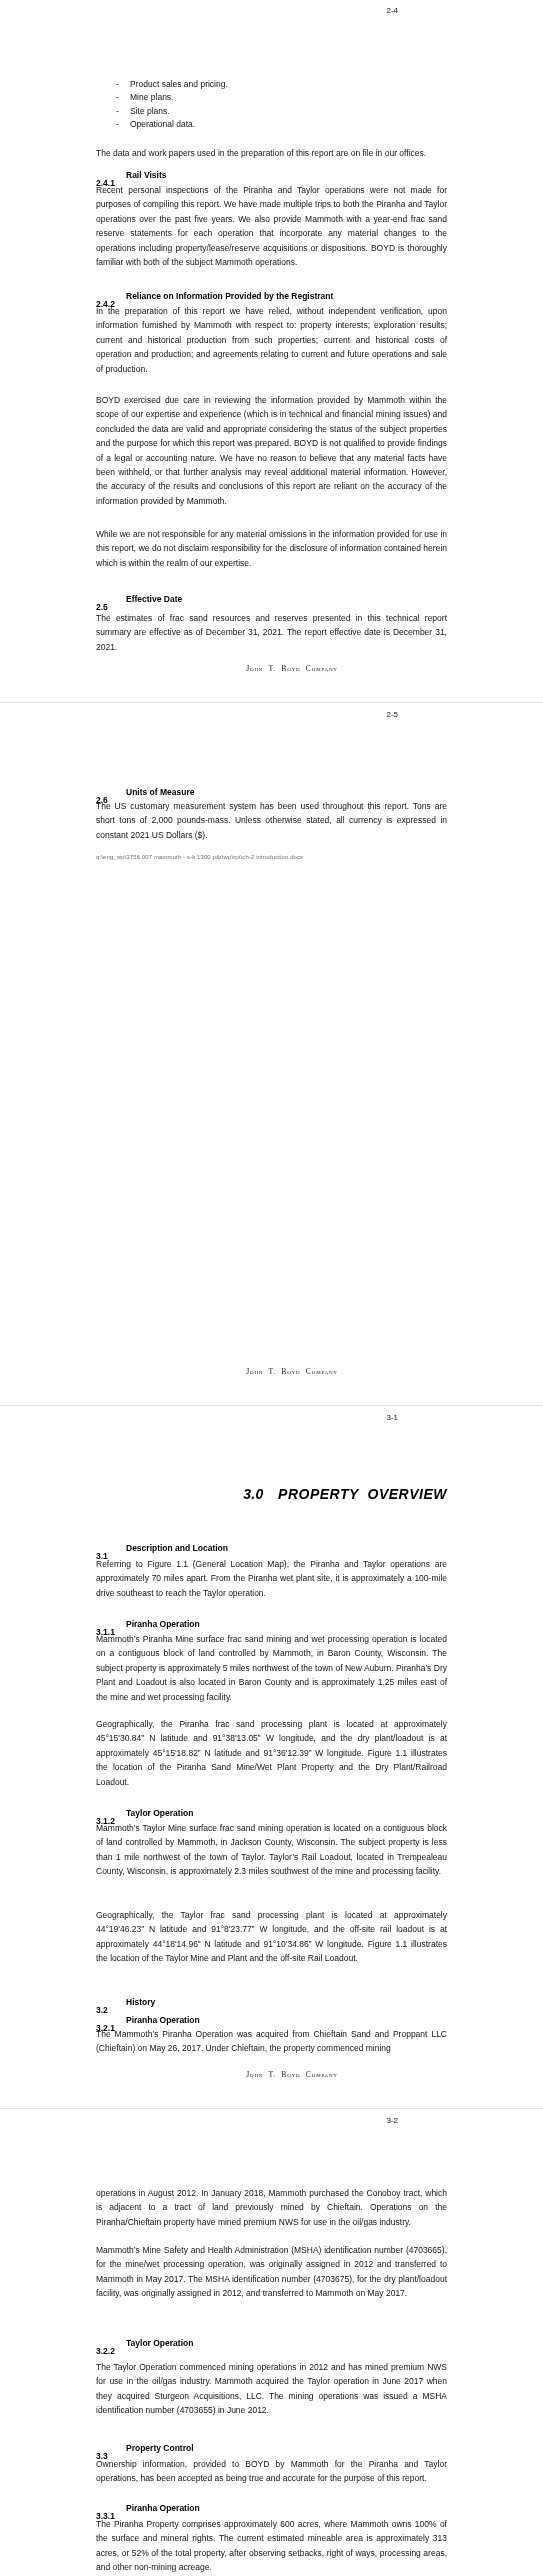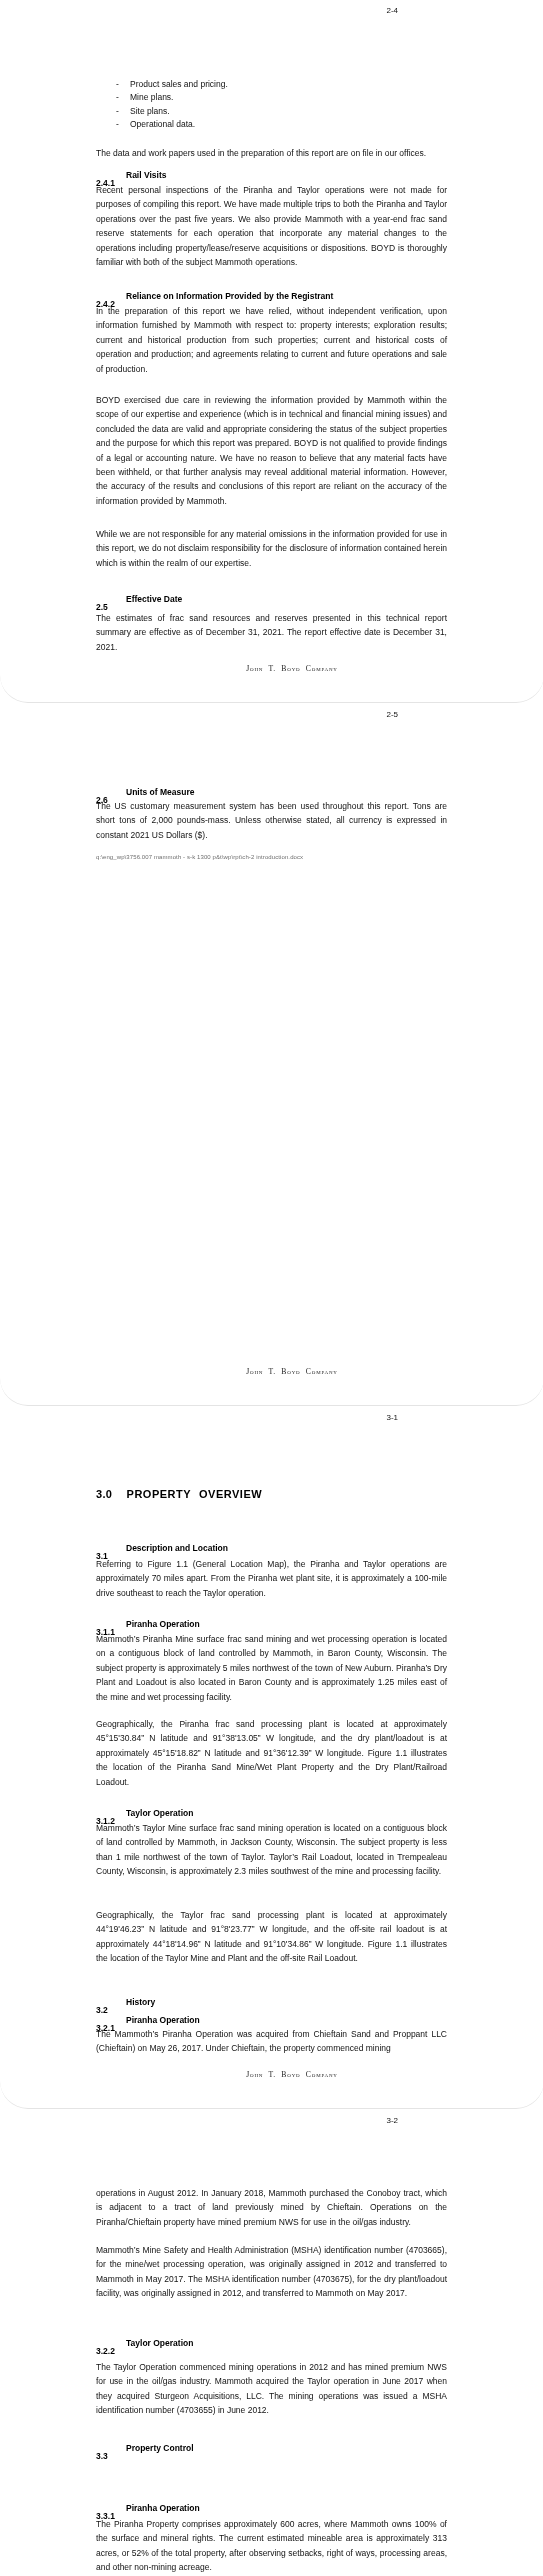--- a/index.html
+++ b/index.html
@@ -18,21 +18,20 @@
   .page {
     position: relative;
     width: 544px;
     height: 703px;
     background: #ffffff;
     box-sizing: border-box;
     overflow: hidden;
   }
   .page.sep {
     border-bottom: 1px solid #e4e4e4;
-    border-radius: 28px;
   }
   .pagenum {
     position: absolute;
     right: 146px;
     font-size: 8px;
     line-height: 9.3px;
     color: #121212;
   }
   .para {
     position: absolute;
@@ -59,26 +58,27 @@
     color: #000000;
   }
   .heading .hnum {
     flex: 0 0 30px;
     margin-top: 8px;
   }
   .chapter-title {
     position: absolute;
     left: 96px;
     width: 351px;
-    text-align: left;
+    text-align: right;
     font-weight: bold;
-    font-size: 11px;
+    font-size: 14px;
     line-height: 14.4px;
     letter-spacing: 0.3px;
     color: #000000;
+    font-style: italic;
   }
   .chapter-title .ct-num {
     margin-right: 14.4px;
   }
   .chapter-title .ct-text {
     letter-spacing: 0.5px;
     word-spacing: 4.6px;
   }
   .bullets {
     position: absolute;
@@ -228,20 +228,21 @@
     <div class="heading" style="top:227px">
       <span class="hnum">3.2.2</span>
       <span class="htitle">Taylor Operation</span>
     </div>
     <div class="para" style="top:251px">The Taylor Operation commenced mining operations in 2012 and has mined premium NWS for use in the oil/gas industry. Mammoth acquired the Taylor operation in June 2017 when they acquired Sturgeon Acquisitions, LLC. The mining operations was issued a MSHA identification number (4703655) in June 2012.</div>
 
     <div class="heading" style="top:332px">
       <span class="hnum">3.3</span>
       <span class="htitle">Property Control</span>
     </div>
+    <div class="para" style="top:348px">Ownership information, provided to BOYD by Mammoth for the Piranha and Taylor operations, has been accepted as being true and accurate for the purpose of this report.</div>
 
     <div class="heading" style="top:392px">
       <span class="hnum">3.3.1</span>
       <span class="htitle">Piranha Operation</span>
     </div>
     <div class="para" style="top:408px">The Piranha Property comprises approximately 600 acres, where Mammoth owns 100% of the surface and mineral rights. The current estimated mineable area is approximately 313 acres, or 52% of the total property, after observing setbacks, right of ways, processing areas, and other non-mining acreage.</div>
 
   </section>
 
 </div>

